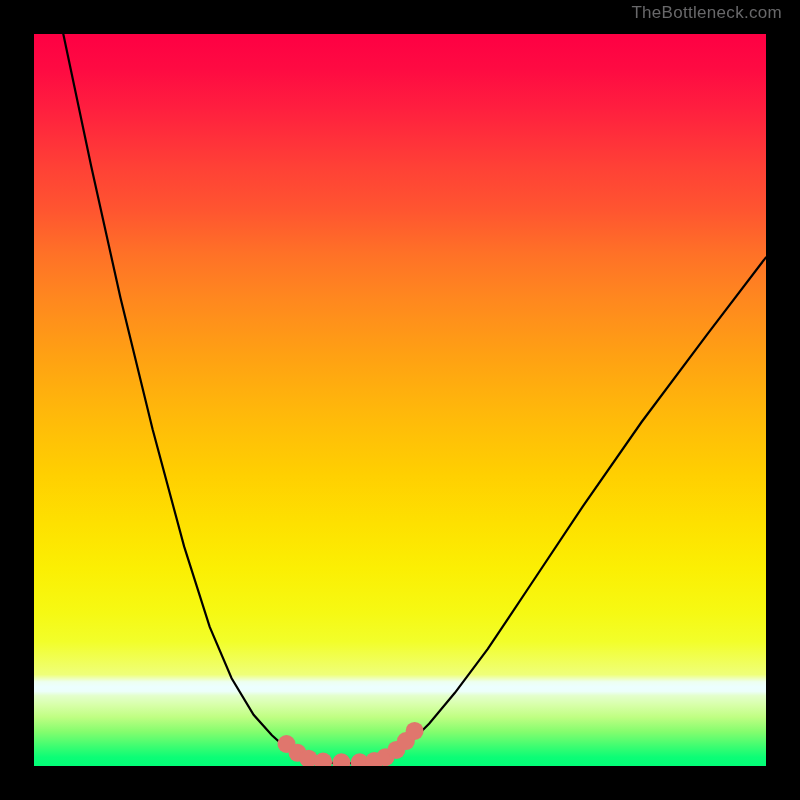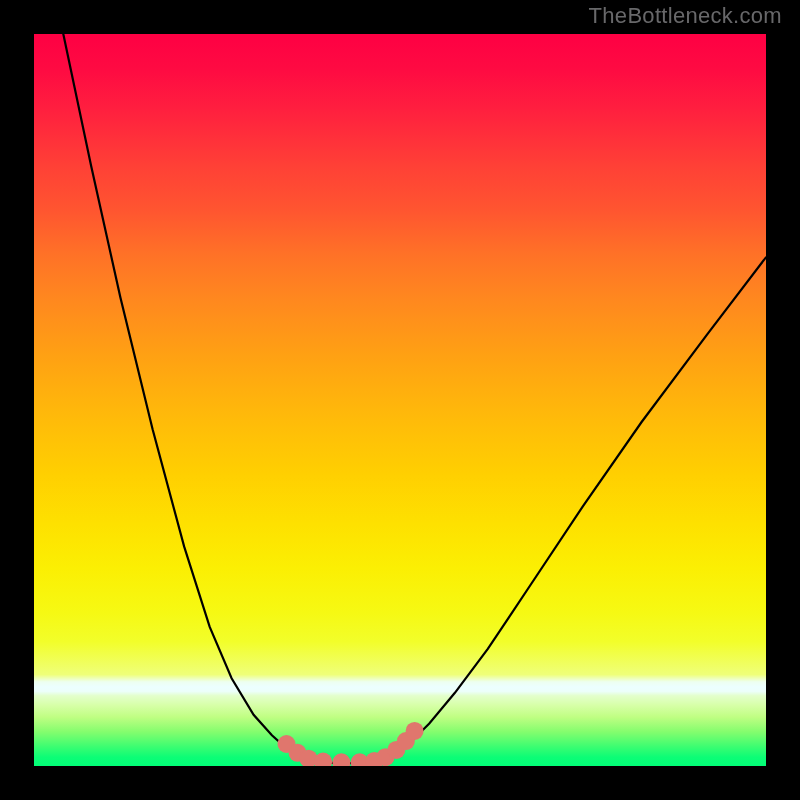--- a/index.html
+++ b/index.html
@@ -59,21 +59,21 @@
       #0cfd76 98.8%,
       #02fe77 100%
     );
   }
   .watermark {
     position: absolute;
     top: 3px;
     right: 18px;
     color: #68686a;
     font-family: Arial, Helvetica, sans-serif;
-    font-size: 22px;
+    font-size: 17px;
     letter-spacing: 0.3px;
     font-weight: 500;
   }
   svg.curve {
     position: absolute;
     left: 0;
     top: 0;
     width: 732px;
     height: 732px;
   }

